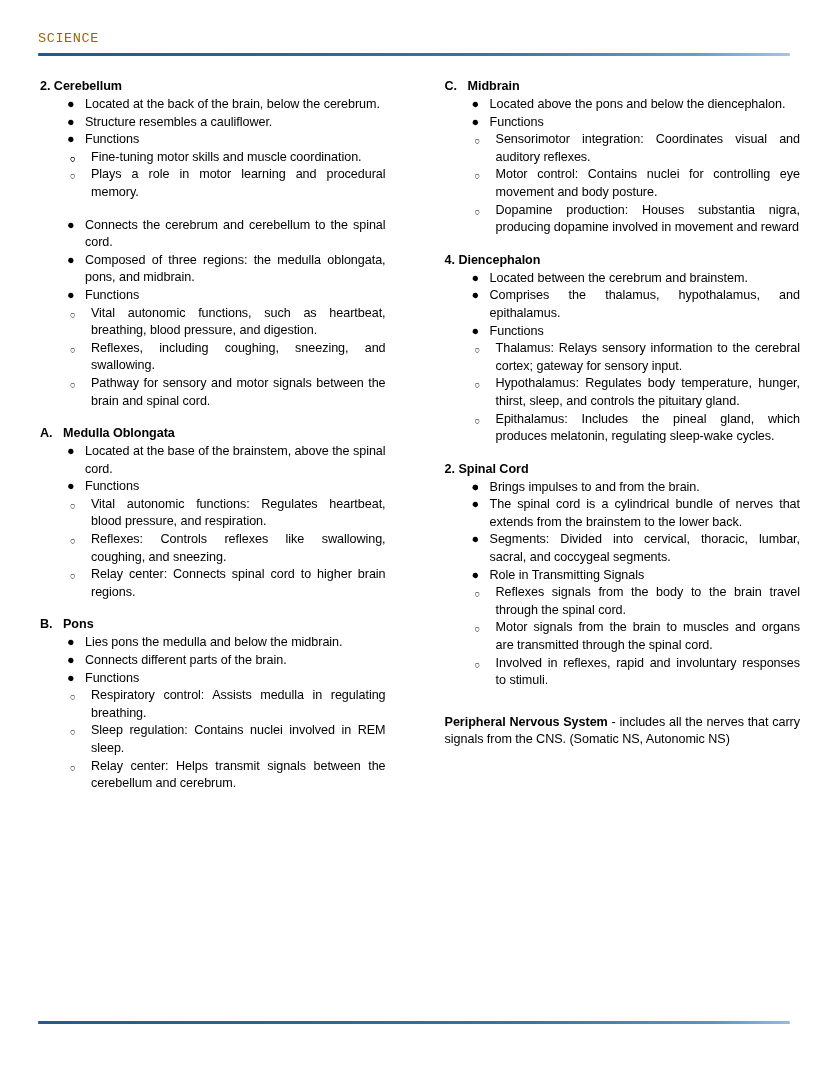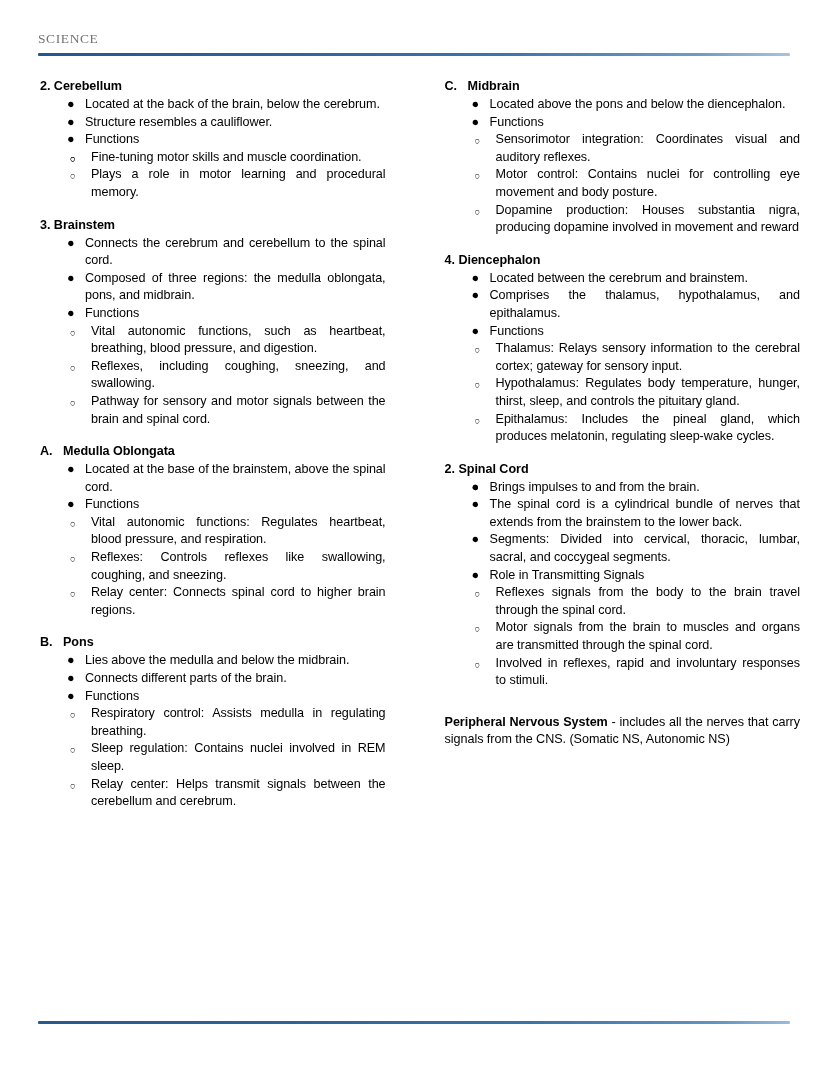--- a/index.html
+++ b/index.html
@@ -26,22 +26,22 @@
   
   .header {
     position: absolute;
     left: 38px;
     top: 30px;
     width: 752px;
   }
   .header-title {
     font-size: 13.5px;
     letter-spacing: 0.6px;
-    color: #737373;
-    font-family: Liberation Serif, serif;
+    color: #a16207;
+    font-family: Liberation Mono, monospace;
     line-height: 18px;
   }
   .rule {
     height: 3px;
     margin-top: 5px;
     background: linear-gradient(to right,
                 #2a5f9e 0%,
                 #1f5header 0%,
                 #20538d 18%,
                 #2f6ba6 55%,
@@ -181,21 +181,20 @@
             <li style="padding: 0px;">
               <ul class="lv2">
                 <li><span class="b">○</span></li>
                 <li><span class="b">○</span><span>Fine-tuning motor skills and muscle coordination.</span></li>
                 <li><span class="b">○</span><span>Plays a role in motor learning and procedural memory.</span></li>
               </ul>
             </li>
           </ul>
         </div>
         <div class="sec">
-          <div class="h-num">3. Brainstem</div>
           <ul class="lv1">
             <li><span class="b">●</span><span>Connects the cerebrum and cerebellum to the spinal cord.</span></li>
             <li><span class="b">●</span><span>Composed of three regions: the medulla oblongata, pons, and midbrain.</span></li>
             <li><span class="b">●</span><span class="ital">Functions</span></li>
             <li style="padding: 0px;">
               <ul class="lv2">
                 <li><span class="b">○</span><span>Vital autonomic functions, such as heartbeat, breathing, blood pressure, and digestion.</span></li>
                 <li><span class="b">○</span><span>Reflexes, including coughing, sneezing, and swallowing.</span></li>
                 <li><span class="b">○</span><span>Pathway for sensory and motor signals between the brain and spinal cord.</span></li>
               </ul>
@@ -212,21 +211,21 @@
                 <li><span class="b">○</span><span>Vital autonomic functions: Regulates heartbeat, blood pressure, and respiration.</span></li>
                 <li><span class="b">○</span><span>Reflexes: Controls reflexes like swallowing, coughing, and sneezing.</span></li>
                 <li><span class="b">○</span><span>Relay center: Connects spinal cord to higher brain regions.</span></li>
               </ul>
             </li>
           </ul>
         </div>
         <div class="sec">
           <div class="h-letter"><span class="mark">B.</span><span class="mark-txt">Pons</span></div>
           <ul class="lv1">
-            <li><span class="b">●</span><span>Lies above the medulla and below the midbrain.</span></li>
+            <li><span class="b">●</span><span>Lies pons the medulla and below the midbrain.</span></li>
             <li><span class="b">●</span><span>Connects different parts of the brain.</span></li>
             <li><span class="b">●</span><span class="ital">Functions</span></li>
             <li style="padding: 0px;">
               <ul class="lv2">
                 <li><span class="b">○</span><span>Respiratory control: Assists medulla in regulating breathing.</span></li>
                 <li><span class="b">○</span><span>Sleep regulation: Contains nuclei involved in REM sleep.</span></li>
                 <li><span class="b">○</span><span>Relay center: Helps transmit signals between the cerebellum and cerebrum.</span></li>
               </ul>
             </li>
           </ul>

